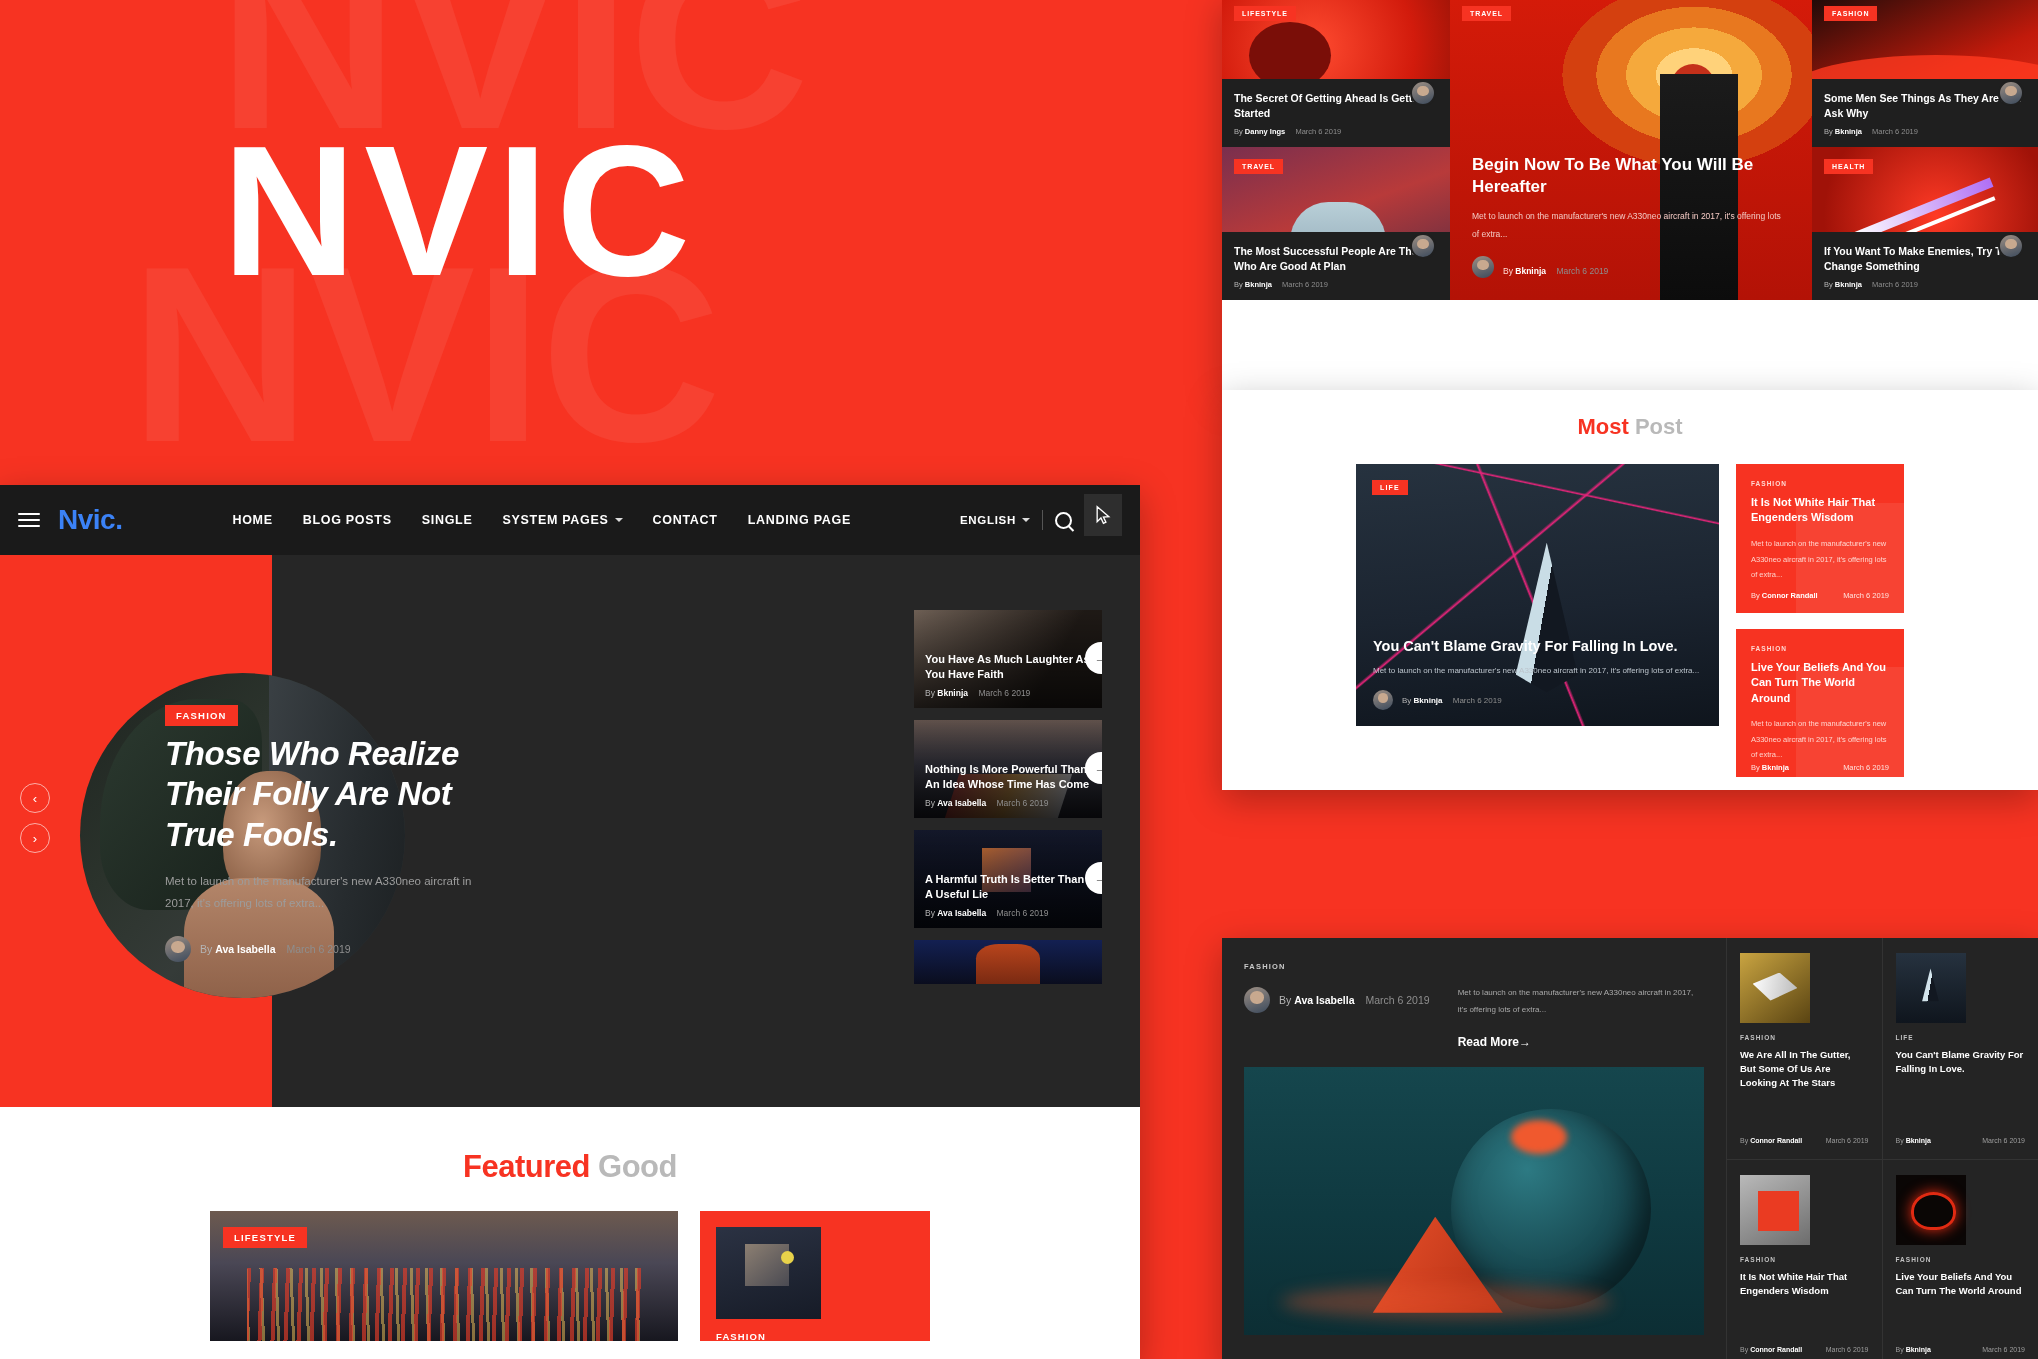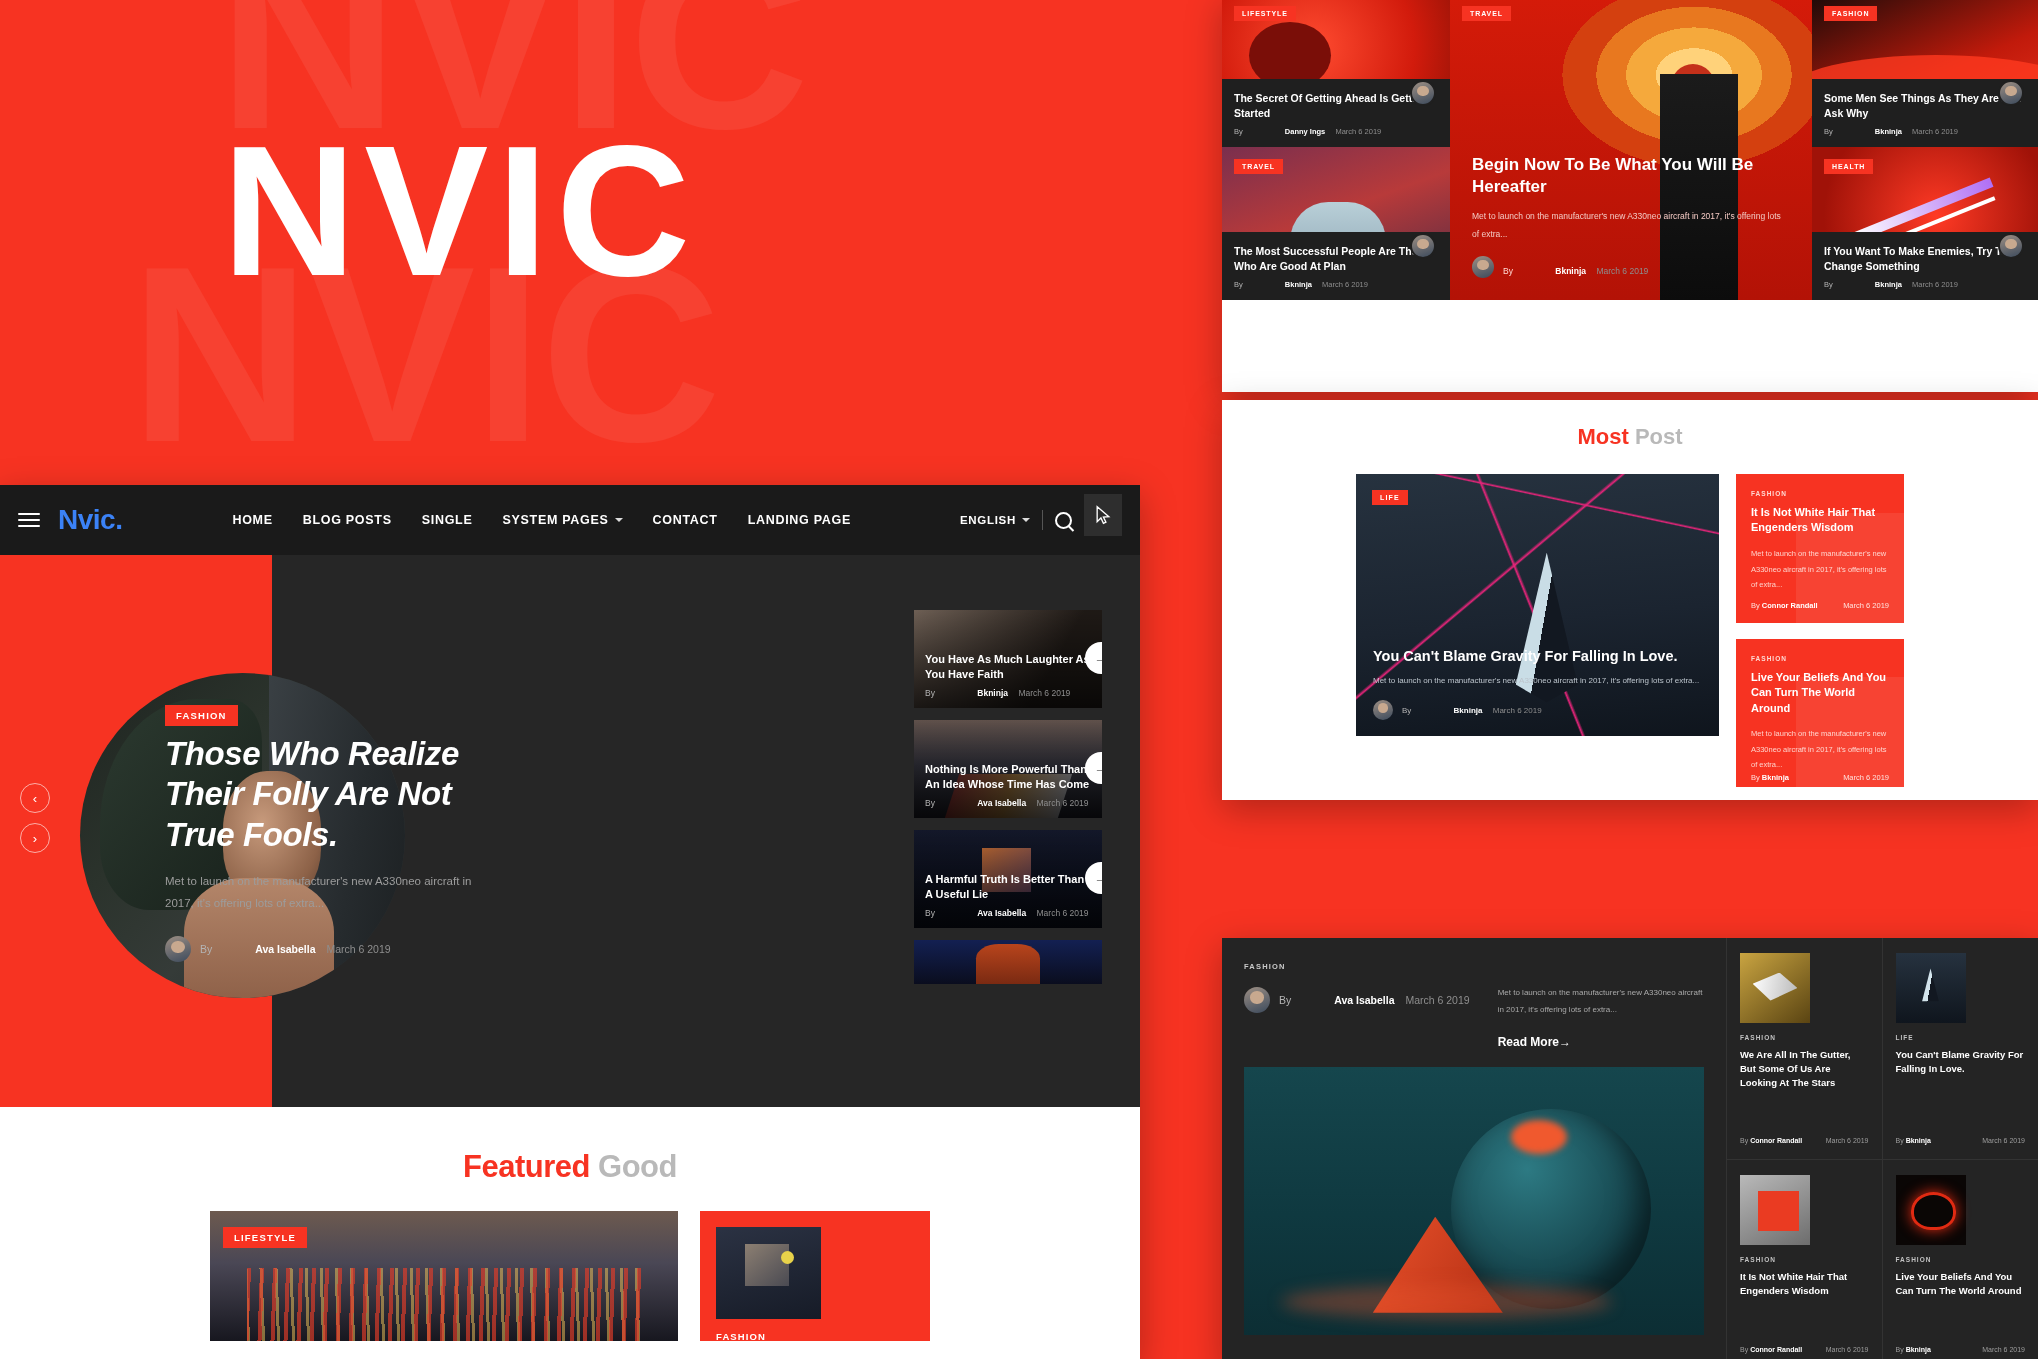--- a/index.html
+++ b/index.html
@@ -88,21 +88,21 @@
   .tagpill {
     display:inline-block; background:#f73322; color:#fff; font-size:9.5px; font-weight:800;
     letter-spacing:1.2px; padding:5px 11px;
   }
   .hero-h1 { color:#fff; font-size:33px; font-weight:800; line-height:1.22; margin-top:8px; letter-spacing:-.4px;font-style:italic;}
   .hero-p { color:#9c9c9c; font-size:11.5px; line-height:1.9; margin-top:16px; }
   .byline { display:flex; align-items:center; gap:9px; margin-top:22px;}
   .av { width:26px;height:26px;border-radius:50%; background:linear-gradient(160deg,#9d8f84,#3c4a5c); flex:0 0 26px; position:relative; overflow:hidden;}
   .av:after{content:"";position:absolute;left:24%;top:16%;width:52%;height:48%;border-radius:50%;background:#c8a98f;}
   .by { color:#b4b4b4; font-size:10.5px; }
-  .by b { color:#fff;margin-left:40px; }
+  .by b { color:#fff; }
   .by .dt { color:#8e8e8e; margin-left:8px; }
 
   
   .side-cards { position:absolute; right:38px; top:55px; width:188px; z-index:5;}
   .scard { position:relative; height:98px; margin-bottom:12px; overflow:hidden; }
   .scard .thumb { position:absolute; inset:0; }
   .scard .ov { position:absolute; inset:0; background:linear-gradient(180deg,rgba(0,0,0,.1),rgba(0,0,0,.72)); }
   .scard .txt { position:absolute; left:11px; right:11px; bottom:10px; }
   .scard h4 { color:#fff; font-size:11px; font-weight:800; line-height:1.35; }
   .scard .by { font-size:8.5px; margin-top:6px; display:block;}
@@ -173,21 +173,21 @@
   .hero-card-txt .byline{margin-top:12px;}
   .hero-card-txt .av{width:22px;height:22px;flex:0 0 22px;}
   .hero-card-txt .by{font-size:8.5px;color:#ffd8d2;}
   .hero-card-txt .by b{color:#fff;}
 
   
   .mp-title{text-align:center;padding-top:24px;font-size:22px;font-weight:800;}
   .mp-title .a{color:#f73322;} .mp-title .b{color:#b9b9b9;}
 
   
-  .mp { left:1222px; top:400px; width:816px; height:400px; background:#fff; }
+  .mp { left:1222px; top:390px; width:816px; height:400px; background:#fff; }
   .mp-row{display:flex;gap:17px;padding:24px 134px 0 134px;}
   .mp-main{flex:1;height:262px;position:relative;overflow:hidden;
     background:linear-gradient(175deg,#26323f 0%,#1b2430 55%,#0f151d 100%);}
   .mp-main .lines{position:absolute;inset:0;
     background:
       linear-gradient(68deg,transparent 48%,#e6247a 48.4%,transparent 49%),
       linear-gradient(-40deg,transparent 60%,#e6247a 60.4%,transparent 61%),
       linear-gradient(12deg,transparent 82%,#e6247a 82.4%,transparent 83%);}
   .mp-main .shard{position:absolute;left:44%;top:30%;width:62px;height:150px;
     background:linear-gradient(100deg,#c9dde6 0 45%,#121821 45% 100%);

